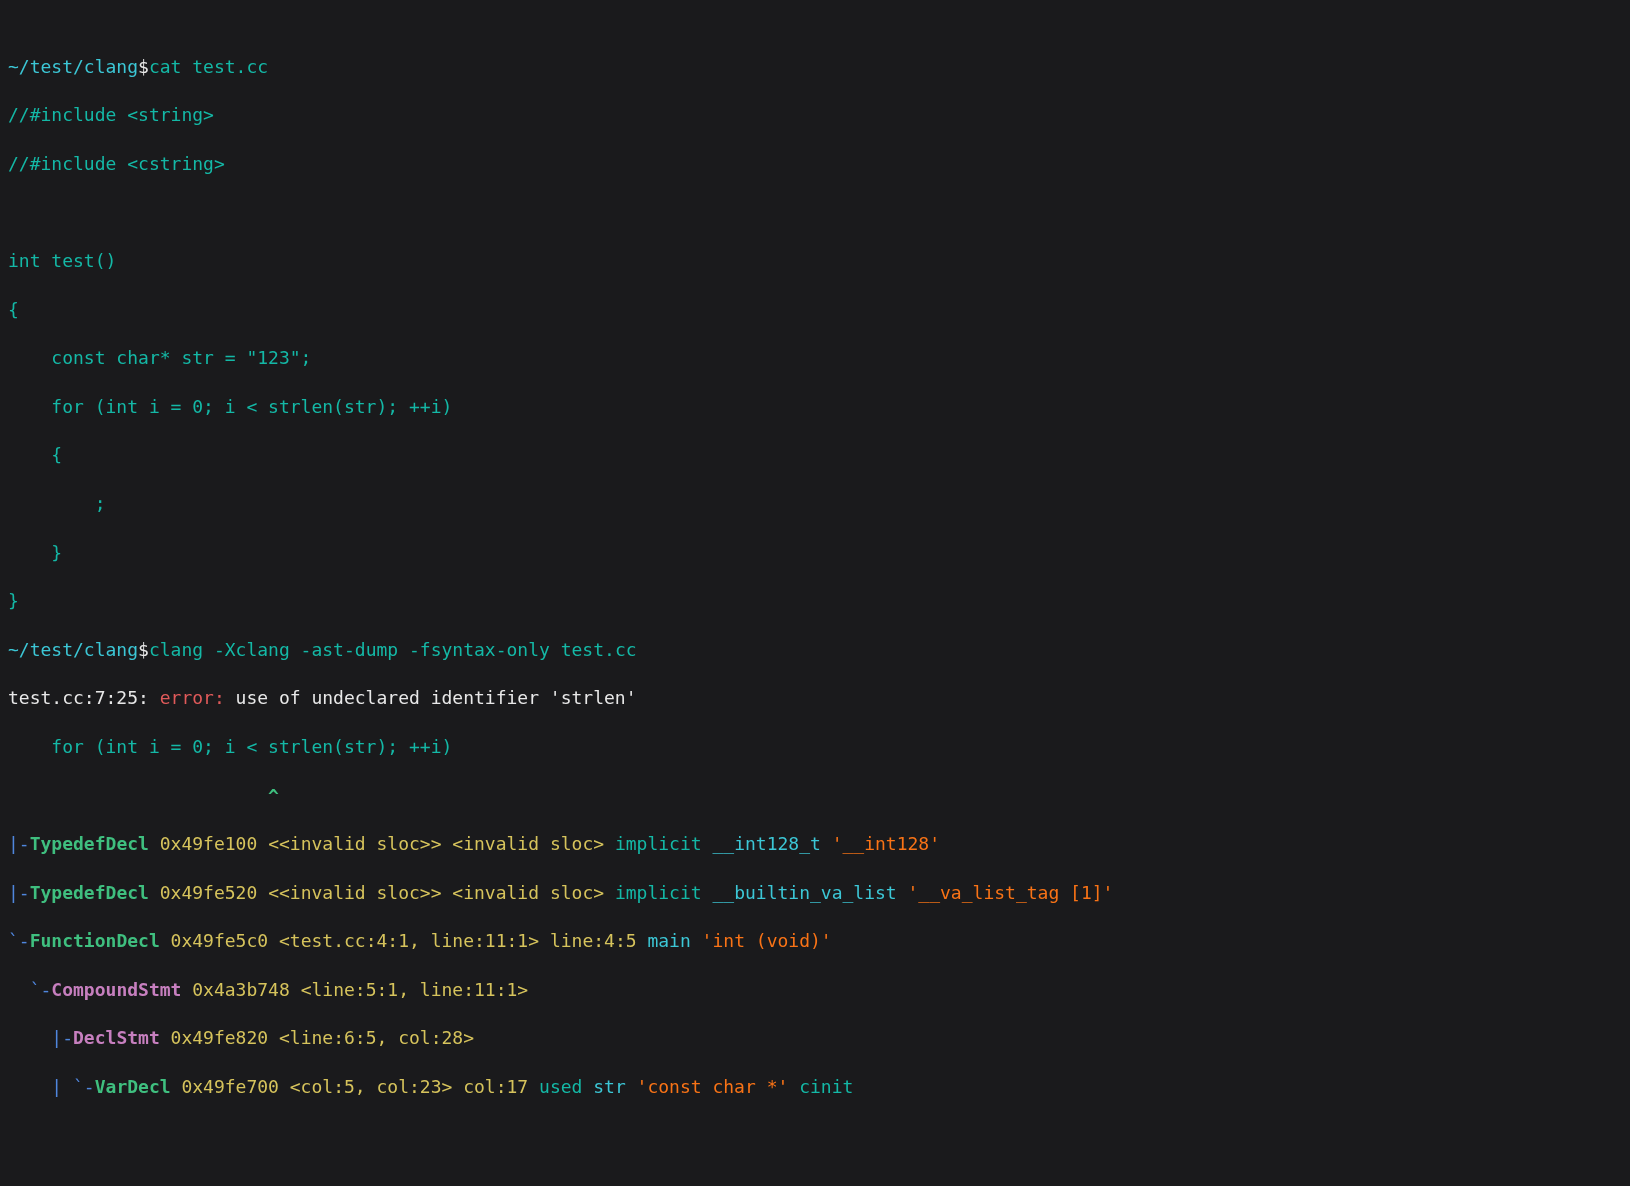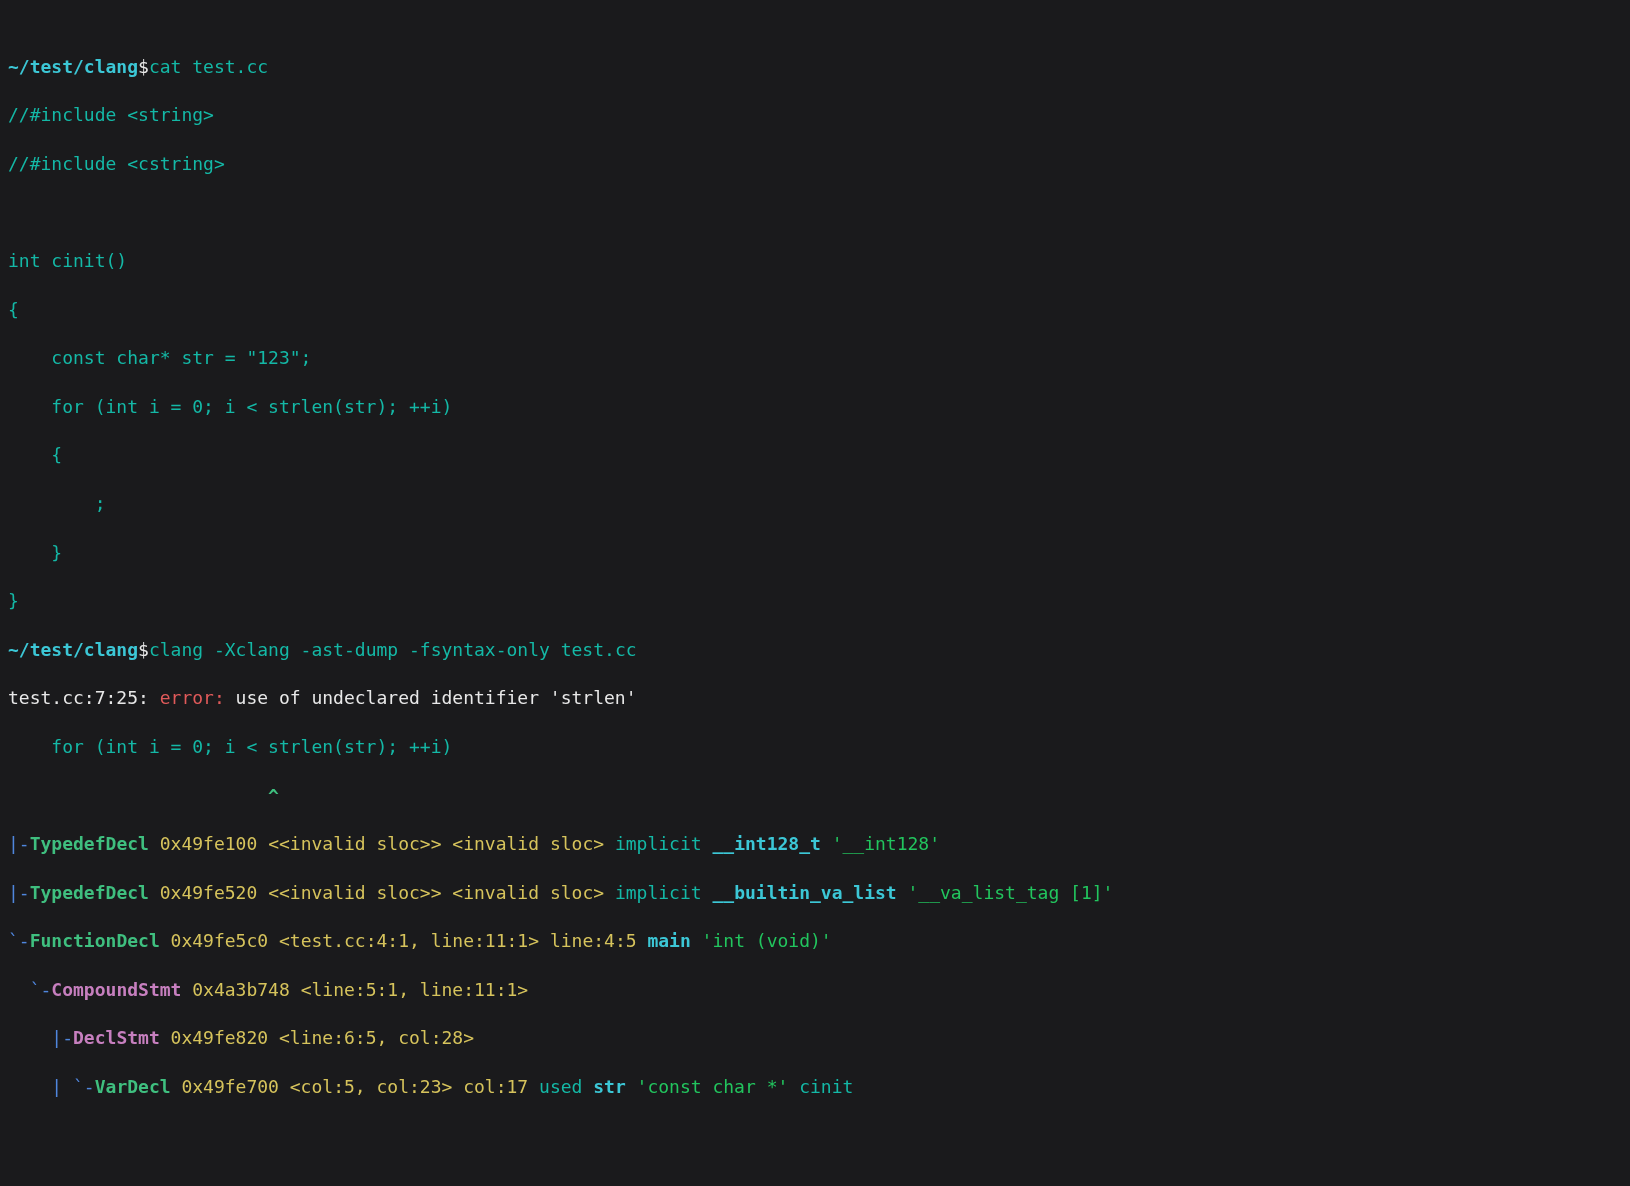--- a/index.html
+++ b/index.html
@@ -10,41 +10,41 @@
     font-family: "Menlo", "Consolas", "DejaVu Sans Mono", monospace;
     font-size: 18px;
     line-height: 1.35;
   }
   .terminal {
     padding: 6px 8px 20px 8px;
     white-space: pre;
     font-variant-ligatures: none;
   }
   .line { display: block; min-height: 1.35em; }
-  .cyan-b { color: #3cc7d6; font-weight: bold; }
+  .cyan-b { color: #3cc7d6; font-weight: normal; }
   .white  { color: #e8e8e8; }
   .white-b{ color: #e8e8e8; font-weight: normal; }
   .gray   { color: #14b8a6; }
   .red-b  { color: #e05a5a; font-weight: normal; }
-  .green  { color: #22c55e; }
+  .green  { color: #f97316; }
   .green-b{ color: #3fbf7f; font-weight: bold; }
   .yellow { color: #d6c35c; }
   .blue   { color: #4f86dd; }
   .mag-b  { color: #c77fbf; font-weight: bold; text-align: center; }
 </style>
 </head>
 <body>
 
 <div class="terminal">
 
 <span class="line"><span class="cyan-b">~/test/clang</span><span class="white">$</span><span class="gray">cat test.cc</span></span>
 <span class="line gray">//#include &lt;string&gt;</span>
 <span class="line gray">//#include &lt;cstring&gt;</span>
 <span class="line gray"></span>
-<span class="line gray">int cinit()</span>
+<span class="line gray">int test()</span>
 <span class="line gray">{</span>
 <span class="line gray">    const char* str = "123";</span>
 <span class="line gray">    for (int i = 0; i &lt; strlen(str); ++i)</span>
 <span class="line gray">    {</span>
 <span class="line gray">        ;</span>
 <span class="line gray">    }</span>
 <span class="line gray">}</span>
 <span class="line"><span class="cyan-b">~/test/clang</span><span class="white">$</span><span class="gray">clang -Xclang -ast-dump -fsyntax-only test.cc</span></span>
 <span class="line"><span class="white-b">test.cc:7:25: </span><span class="red-b">error: </span><span class="white-b">use of undeclared identifier 'strlen'</span></span>
 <span class="line gray">    for (int i = 0; i &lt; strlen(str); ++i)</span>

